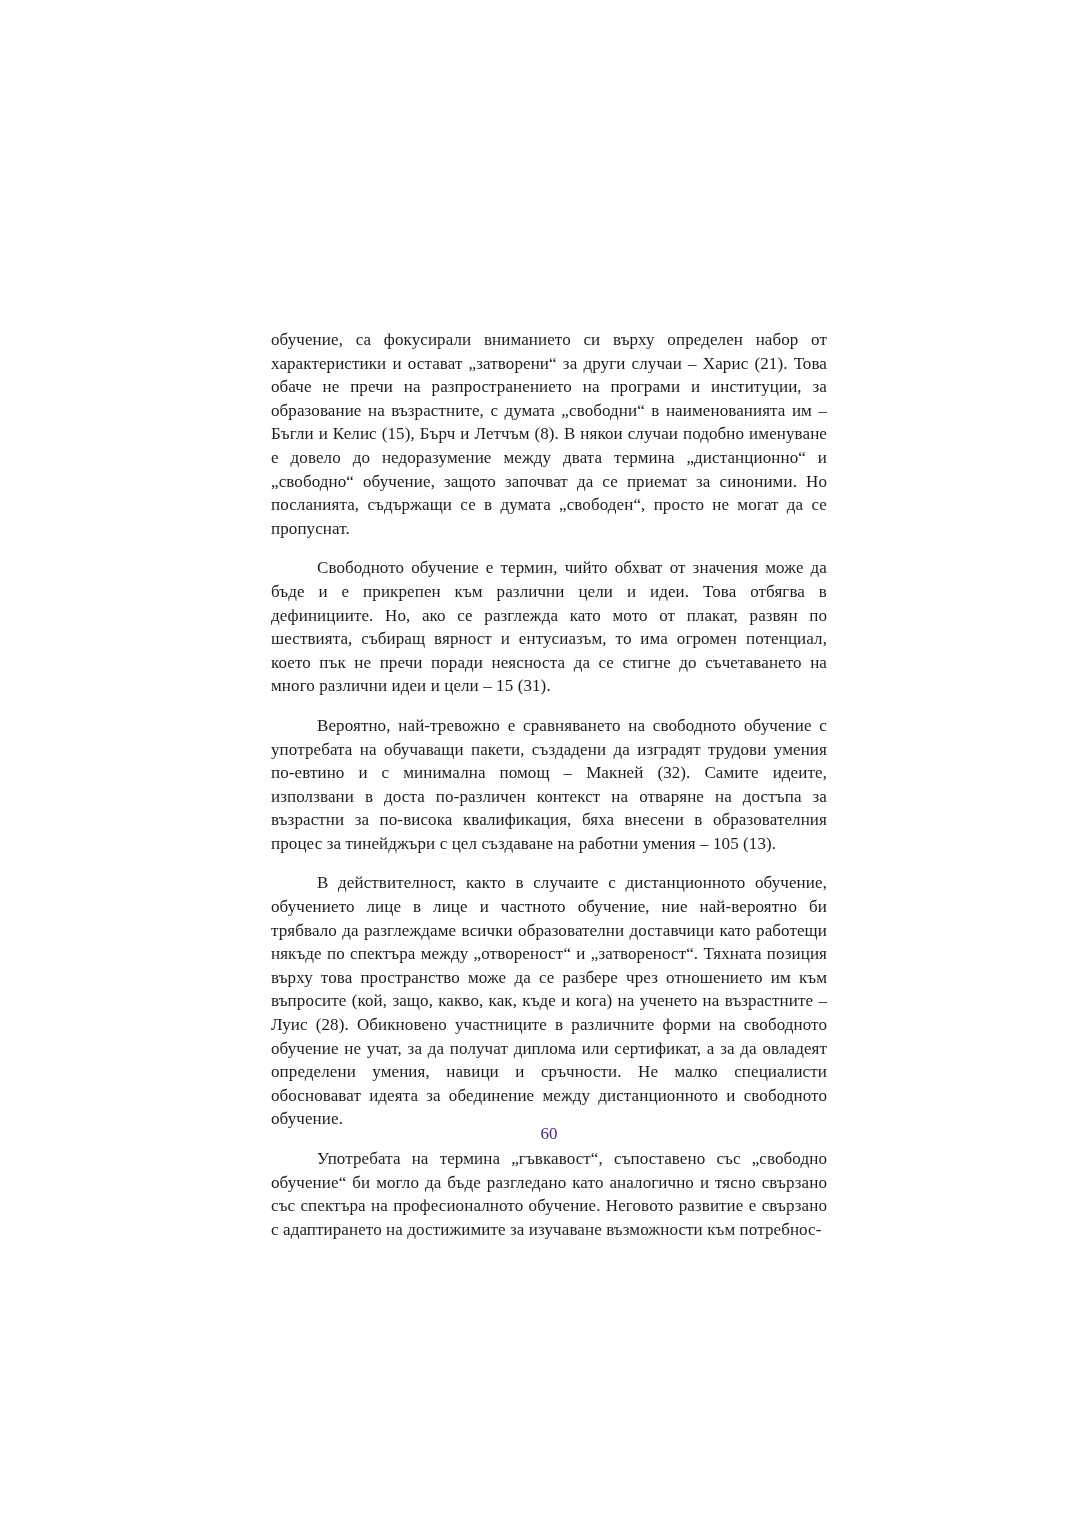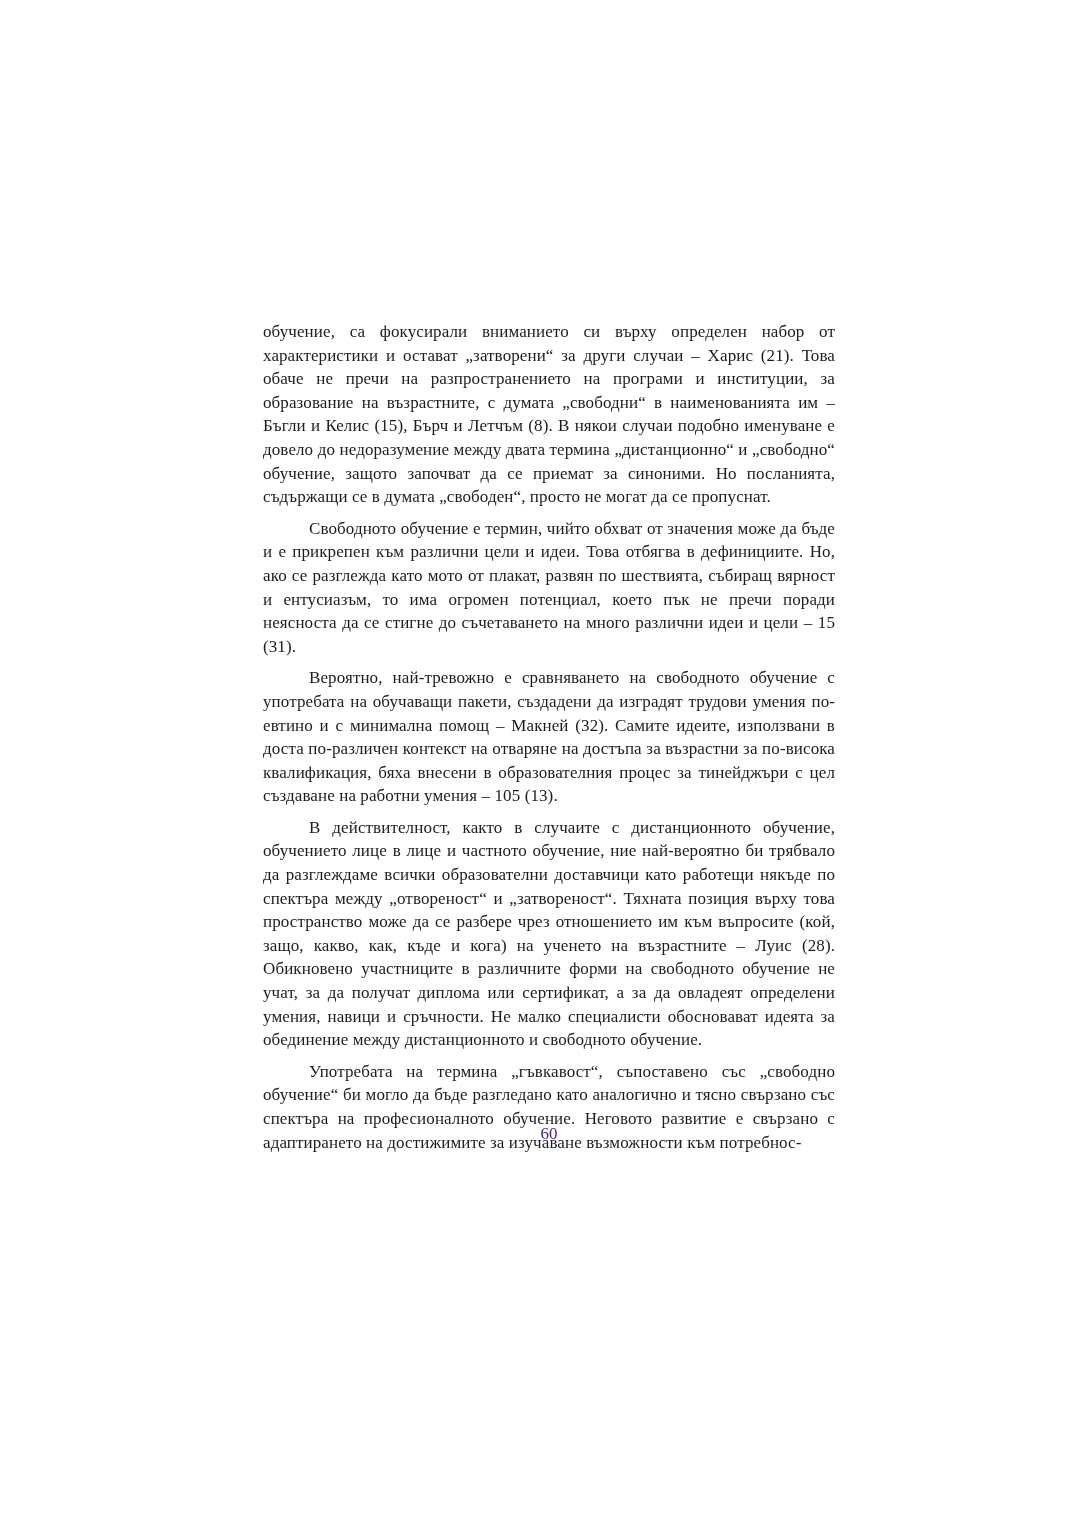--- a/index.html
+++ b/index.html
@@ -21,21 +21,21 @@
     position: absolute;
     left: 255px;
     top: 312px;
     width: 588px;
     font-size: 17px;
     line-height: 23.6px;
     text-align: justify;
     letter-spacing: 0.1px;
   }
   .text-column p {
-    margin: 8px;
+    margin: 16px;
     padding: 0;
   }
   .text-column p.indent {
     text-indent: 46px;
   }
   .text-column p.heading {
     font-weight: bold;
     font-style: italic;
     text-indent: 46px;
     margin-top: 24px;

